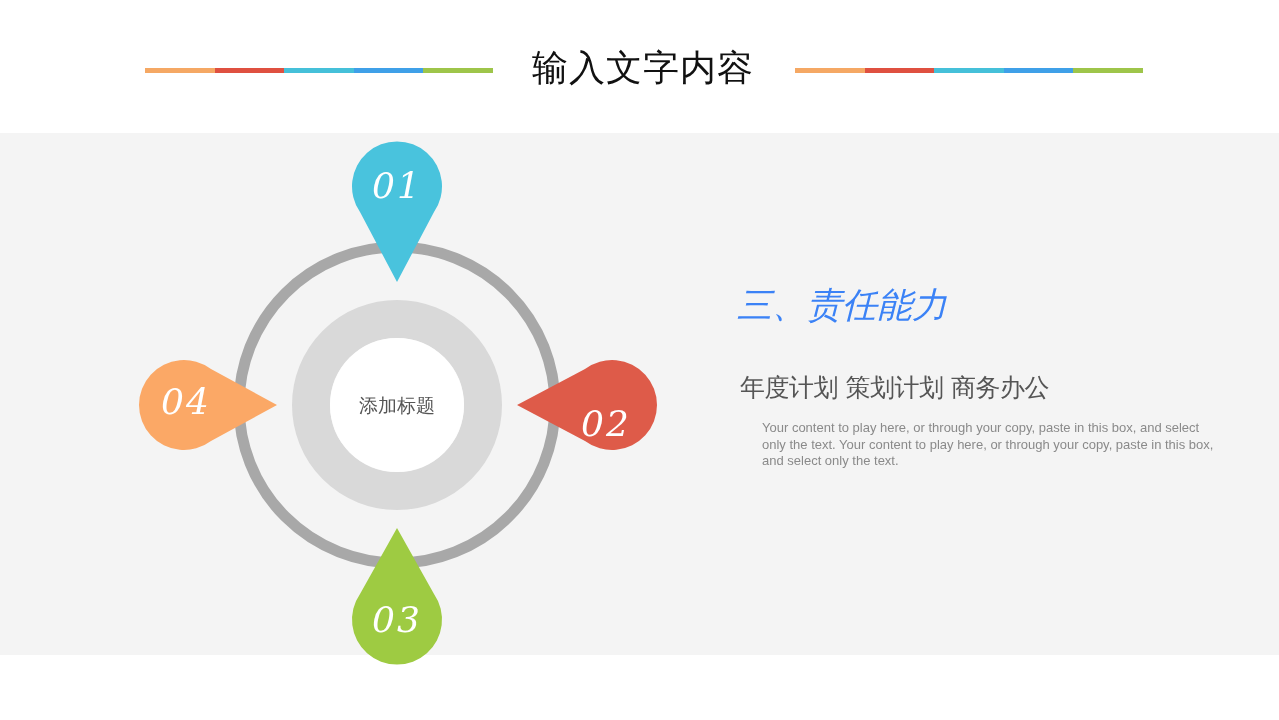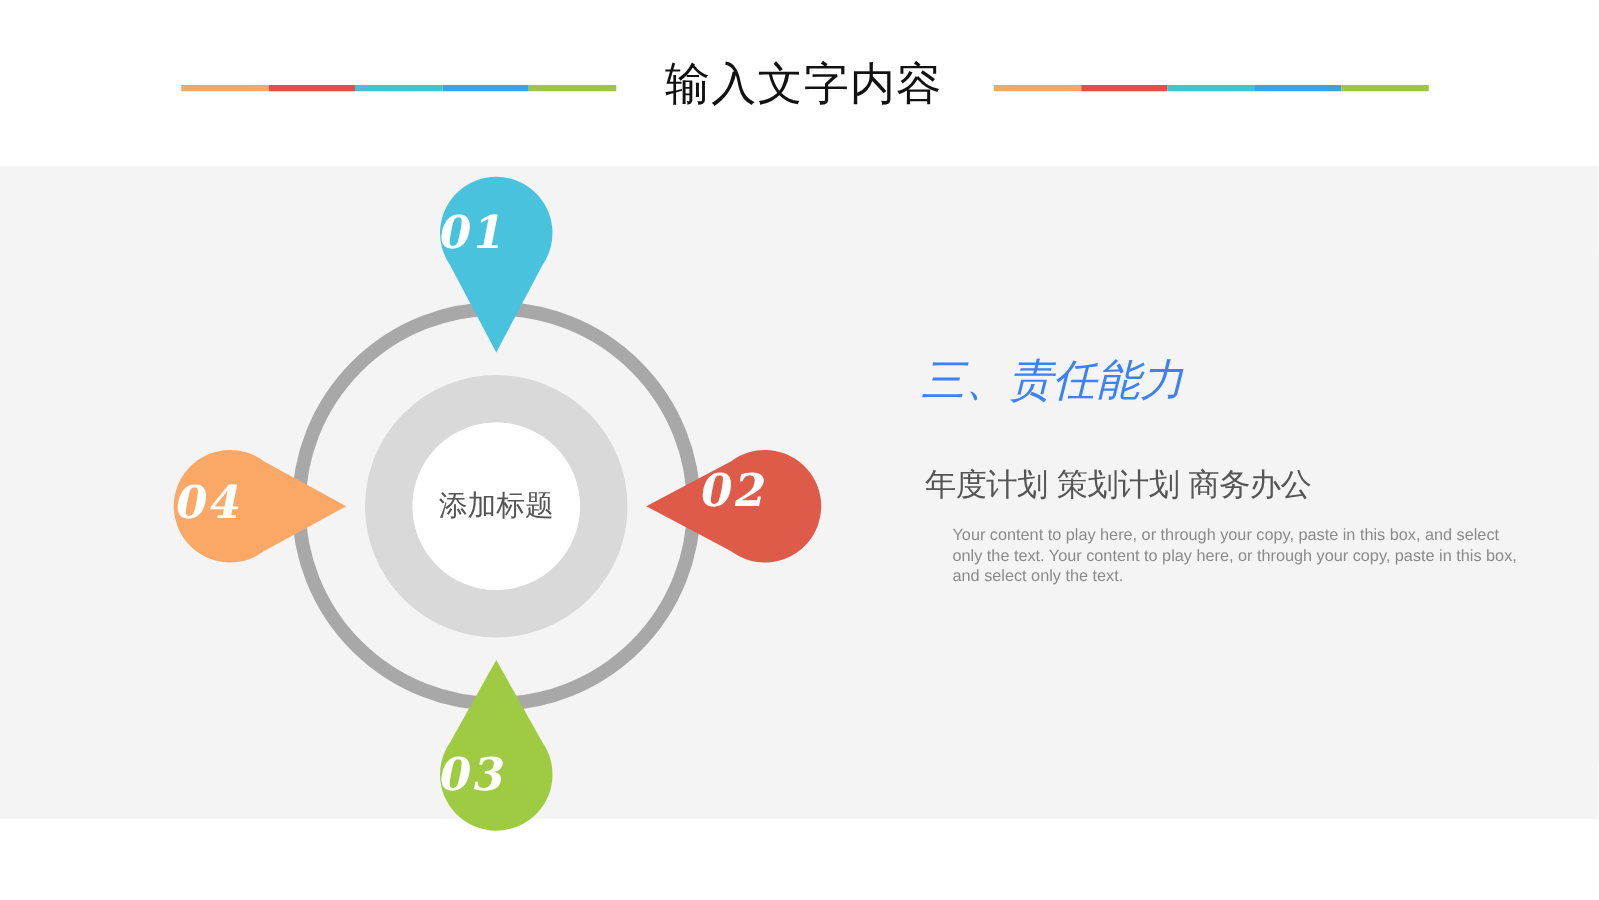--- a/index.html
+++ b/index.html
@@ -15,26 +15,26 @@
     .deco-right { left: 791px; }
     .page-title {
       position: absolute; left: 500px; width: 278px; top: 44px; text-align: center;
       font-size: 36px; color: #111; letter-spacing: 1px; line-height: 48px;
       font-family: "DejaVu Sans", sans-serif;
     }
     .band { position: absolute; left: 0; top: 133px; width: 1279px; height: 522px; background: #f4f4f4; }
     .diagram { position: absolute; left: 0; top: 0; width: 1279px; height: 720px; }
     .center-label {
       position: absolute; left: 330px; top: 388px; width: 134px; text-align: center;
-      font-size: 23px; color: #555; line-height: 34px;
+      font-size: 19px; color: #555; line-height: 34px;
     }
     .pin-num {
-      position: absolute; width: 90px; 
+      position: absolute; width: 90px; text-align: center;
       font-family: "DejaVu Serif", serif; font-style: italic; font-size: 36px; color: #fff;
-      line-height: 44px; letter-spacing: 2px; font-weight: bold;
+      line-height: 44px; letter-spacing: 2px;
     }
     .section-title {
       position: absolute; left: 737px; top: 280px; font-size: 35px; color: #3b82f6; line-height: 50px; font-style: italic;
     }
     .subtitle {
       position: absolute; left: 740px; top: 366px; font-size: 25px; color: #555; line-height: 44px;
       white-space: nowrap; letter-spacing: -0.5px;
     }
     .body-text {
       position: absolute; left: 740px; top: 420px; width: 460px;
@@ -78,19 +78,19 @@
   <path d="M517 405 L585 369 A45 45 0 1 1 585 441 Z" fill="#de5b49"></path>
 
   <path d="M397 528 L360 594 A45 45 0 1 0 434 594 Z" fill="#9ecb42"></path>
 
   <path d="M277 405 L211 369 A45 45 0 1 0 211 441 Z" fill="#fba866"></path>
 </svg>
 
 <div class="center-label">添加标题</div>
 
 <div class="pin-num" style="left:352px; top:164px;">01</div>
-<div class="pin-num" style="left:561px; top:371px;">02</div>
+<div class="pin-num" style="left:561px; top:402px;">02</div>
 <div class="pin-num" style="left:352px; top:598px;">03</div>
 <div class="pin-num" style="left:141px; top:380px;">04</div>
 
 <div class="section-title">三、责任能力</div>
 <div class="subtitle">年度计划 策划计划 商务办公</div>
 <div class="body-text">Your content to play here, or through your copy, paste in this box, and select only the text. Your content to play here, or through your copy, paste in this box, and select only the text.</div>
 
 </body></html>

